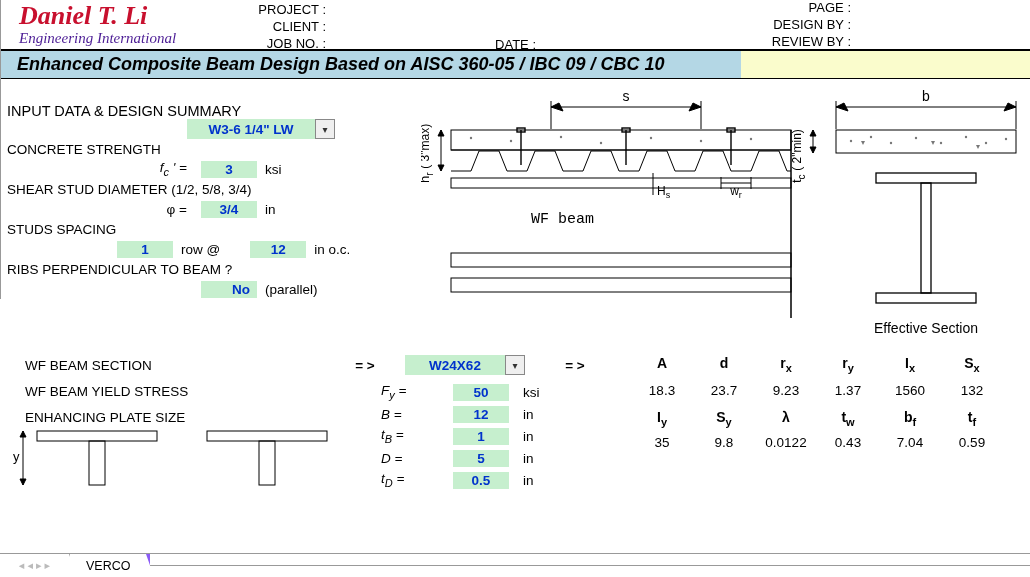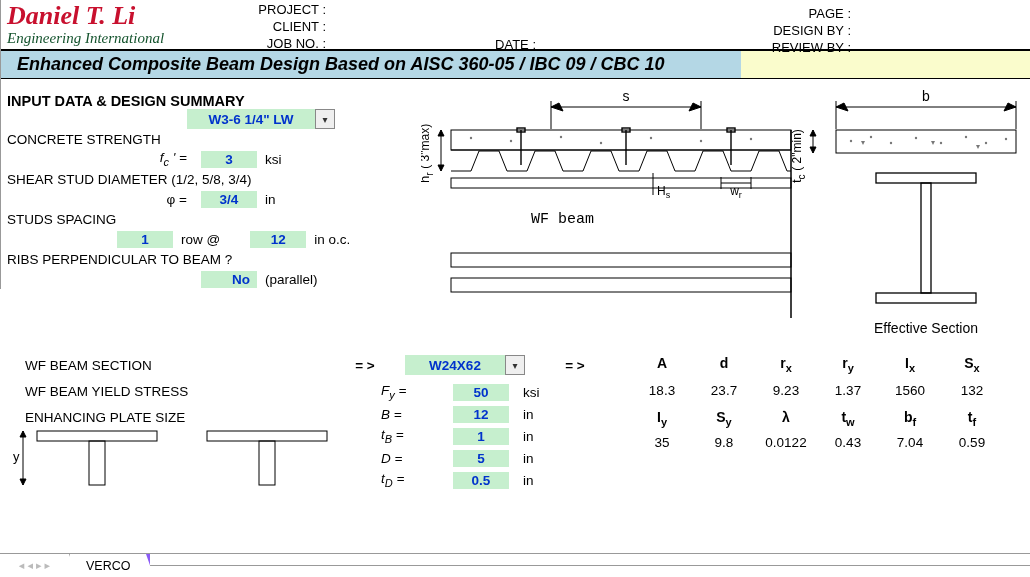--- a/index.html
+++ b/index.html
@@ -24,48 +24,48 @@
   }
   .page {
     border-left: 1px solid #999;
   }
   
   .header {
     position: relative;
     display: flex;
     align-items: flex-start;
     border-bottom: 2.5px solid #000;
-    padding: 2px 4px 2px 6px;
+    padding: 2px 4px 2px 18px;
   }
   .logo {
     display: flex;
     flex-direction: column;
     line-height: 1.05;
   }
   .logo-top {
     font-family: "Times New Roman", serif;
     font-style: italic;
     font-weight: bold;
     font-size: 26px;
     color: var(--red);
   }
   .logo-sub {
     font-family: "Times New Roman", serif;
     font-style: italic;
     font-size: 15px;
-    color: #14532d;
+    color: #4c1d95;
     margin-top: 2px;
   }
   .hdr-labels {
     font-size: 13px;
     line-height: 1.3;
   }
   .hdr-col1 { position:absolute; left:240px; top:2px; text-align:right; width:85px;}
   .hdr-col2 { position:absolute; left:480px; top:37px; text-align:right; width:55px;}
-  .hdr-col3 { position:absolute; left:760px; top:6px; text-align:right; width:90px;}
+  .hdr-col3 { position:absolute; left:760px; top:0; text-align:right; width:90px;}
   
   .titlebar {
     display: flex;
     border-bottom: 1px solid #000;
   }
   .titlebar .t1 {
     background: var(--title-blue);
     font-weight: bold;
     font-style: italic;
     font-size: 18px;
@@ -76,23 +76,23 @@
   .titlebar .t2 {
     background: var(--title-yellow);
     flex: 1;
   }
   
   .body {
     position: relative;
     padding: 8px 6px 0 6px;
   }
   .sec-h {
-    font-weight: bold;
+    font-weight: normal;
     font-size: 14.5px;
-    margin-top: 6px;
+    margin-top: 16px;
   }
   .row { display: flex; align-items: center; min-height: 20px; }
   .lbl { white-space: nowrap; }
   .val {
     background: var(--mint);
     color: var(--blue);
     font-weight: bold;
     text-align: center;
     display: inline-block;
     min-width: 50px;

